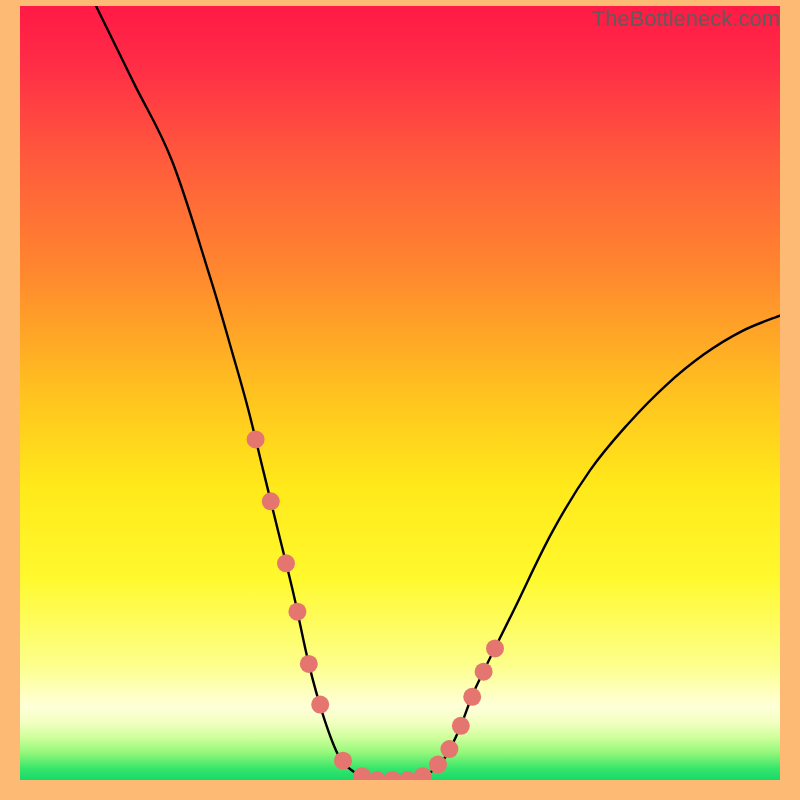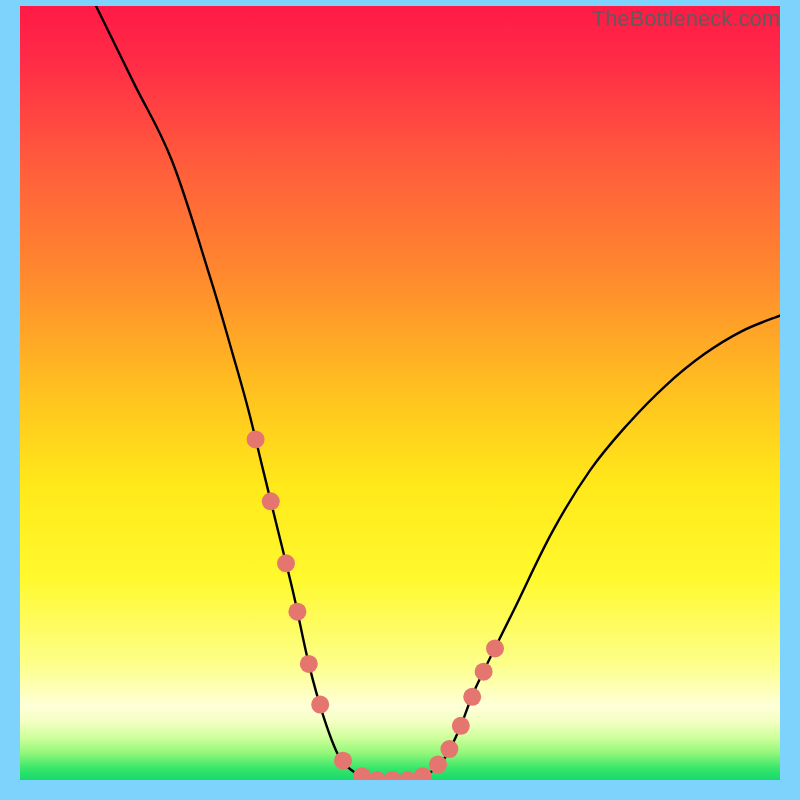--- a/index.html
+++ b/index.html
@@ -8,21 +8,21 @@
     width: 800px;
     height: 800px;
     background: #000;
     overflow: hidden;
     font-family: Arial, Helvetica, sans-serif;
   }
   .frame {
     position: absolute;
     left: 0; top: 0;
     width: 800px; height: 800px;
-    background: #7dd3fc;
+    background: #fdba74;
   }
   .plot {
     position: absolute;
     left: 20px;
     top: 6px;
     width: 760px;
     height: 774px;
   }
   .plot-bg {
     position: absolute;

